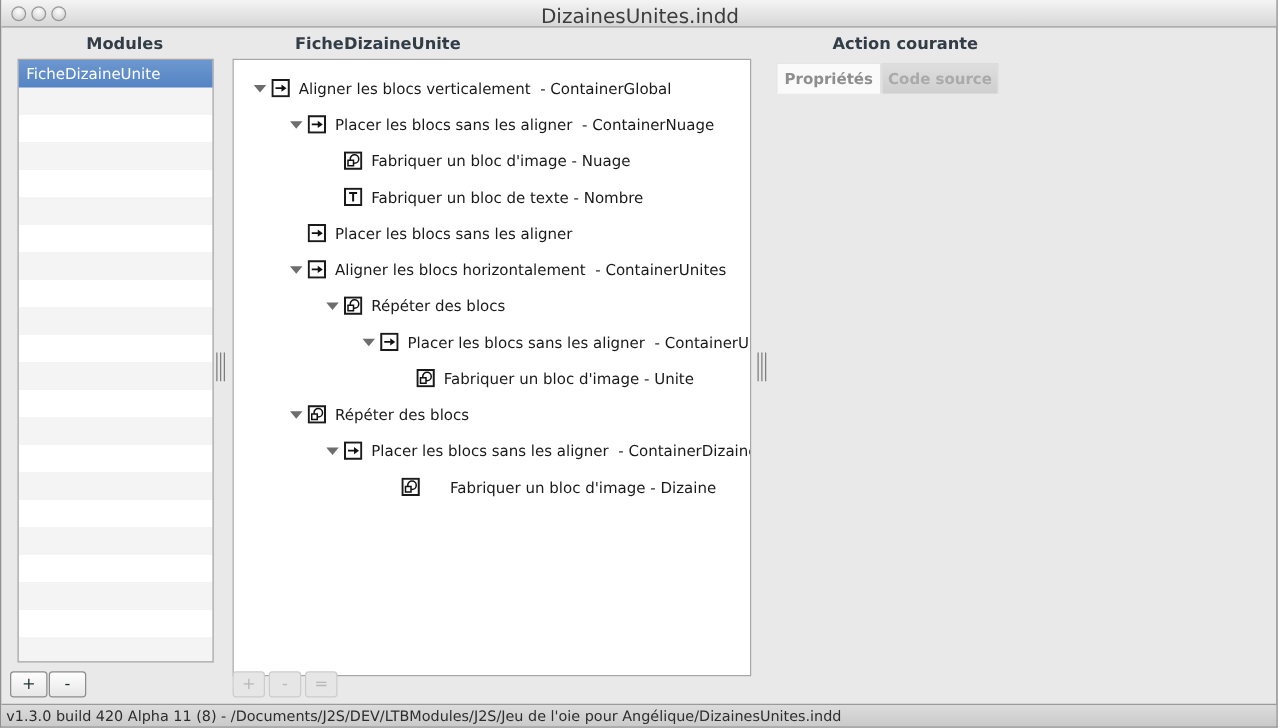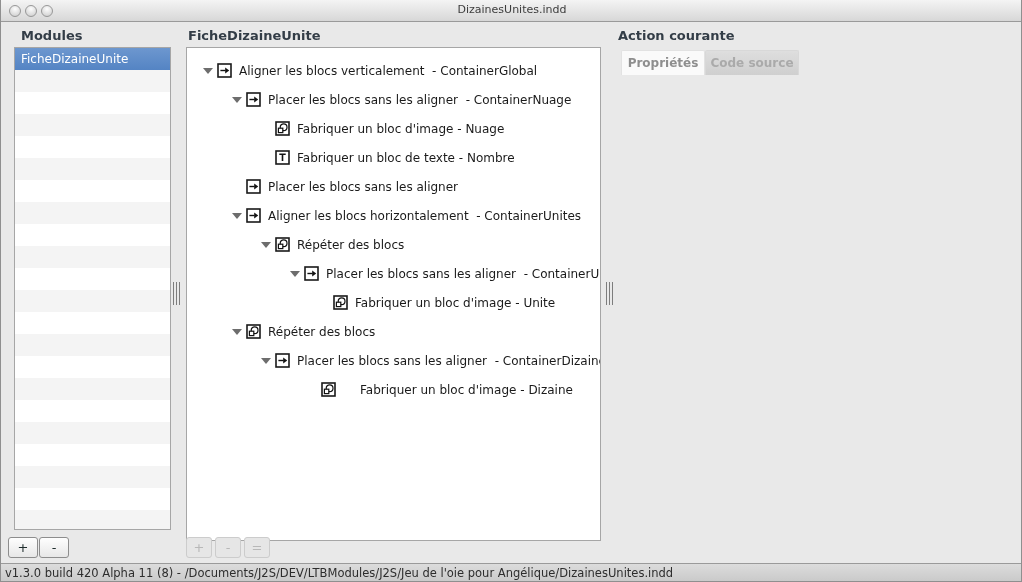--- a/index.html
+++ b/index.html
@@ -20,25 +20,25 @@
   }
   .traffic { position:absolute; left:8px; top:5px; display:flex; gap:4px; }
   .tl {
     width:12px; height:12px; border-radius:50%;
     border:1px solid #989898;
     background:radial-gradient(circle at 50% 30%, #fdfdfd 0%, #d9d9d9 70%, #c6c6c6 100%);
     display:inline-block;
   }
   .wtitle {
     position:absolute; left:0; top:3px; width:100%;
-    text-align:center; font-size:11px; color:#3c3c3c;
-  }
-
-  
-  .phdr { position:absolute; font-size:13px; font-weight:bold; color:#333d47; top:28px; }
+    text-align:center; font-size:16px; color:#3c3c3c;
+  }
+
+  
+  .phdr { position:absolute; font-size:13px; font-weight:bold; color:#333d47; top:28px;margin-left:48px; }
   .hdr-modules { left:20px; }
   .hdr-tree    { left:187px; }
   .hdr-action  { left:617px; }
 
   
   .listbox {
     position:absolute; left:13px; top:47px; width:157px; height:483px;
     background:repeating-linear-gradient(to bottom,#ffffff 0 22px,#f4f4f4 22px 44px);
     border:1px solid #a6a6a6;
   }

